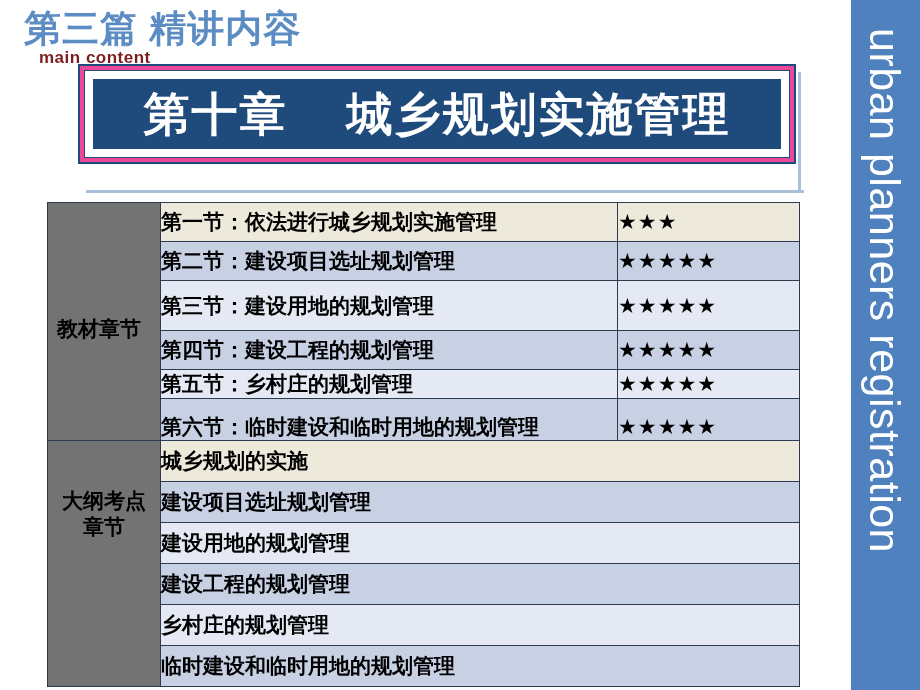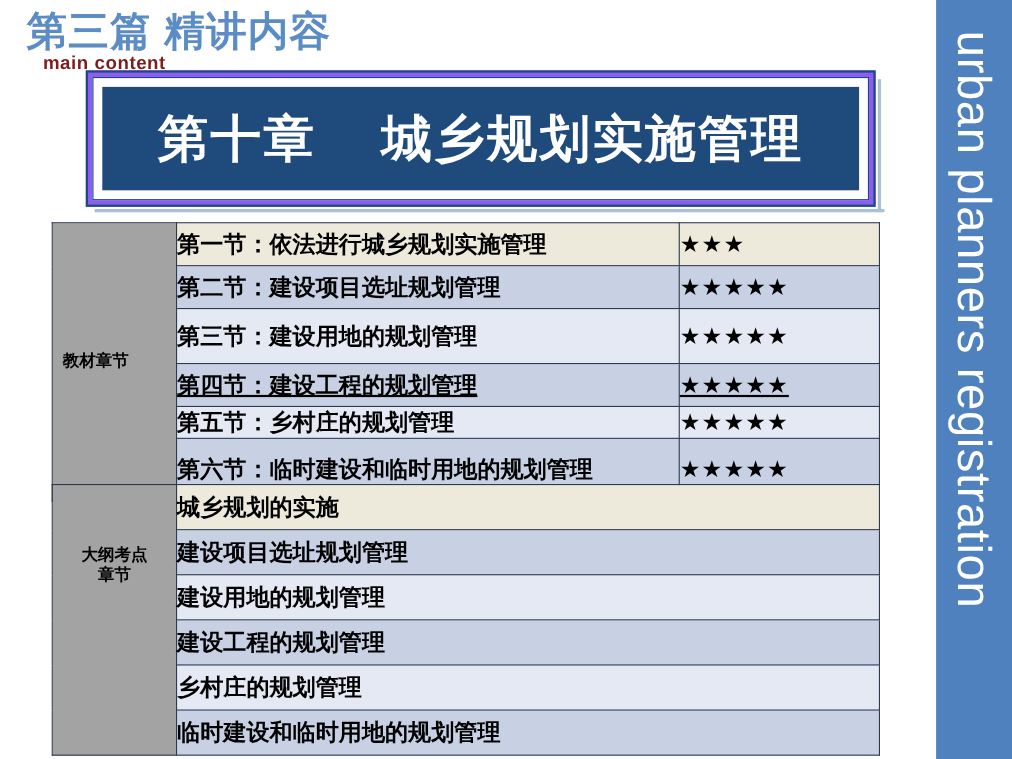--- a/index.html
+++ b/index.html
@@ -59,23 +59,23 @@
     letter-spacing: 0.5px;
     white-space: nowrap;
   }
 
   
   #chapter-banner-outer {
     position: absolute;
     left: 78px;
     top: 64px;
     width: 718px;
-    height: 124px;
+    height: 100px;
     border: 2px solid #1F4A7C;
-    background: #8b5cf6;
+    background: #ec4899;
     box-sizing: border-box;
   }
   #chapter-banner-mid {
     position: absolute;
     left: 4px;
     top: 4px;
     right: 4px;
     bottom: 4px;
     border: 1px solid #1F4A7C;
     background: #ffffff;
@@ -129,22 +129,22 @@
     border: 1px solid #2E3B4E;
     padding: 0;
     vertical-align: middle;
     font-weight: bold;
     color: #000000;
   }
   #table-top { left: 47px; top: 202px; width: 753px; }
   #table-bottom { left: 47px; top: 440px; width: 753px; }
 
   .hdr-cell {
-    background: #a3a3a3;
-    font-size: 15px;
+    background: #737373;
+    font-size: 21px;
     color: #000000;
     width: 112px;
   }
   .hdr-inner-left {
     padding-left: 9px;
     text-align: left;
     line-height: 1.15;
   }
   .hdr-inner-center {
     text-align: center;
@@ -204,21 +204,21 @@
       <td class="star-cell row-beige">★★★</td>
     </tr>
     <tr style="height: 39px;">
       <td class="sec-cell row-mid">第二节：建设项目选址规划管理</td>
       <td class="star-cell row-mid">★★★★★</td>
     </tr>
     <tr style="height: 50px;">
       <td class="sec-cell row-light">第三节：建设用地的规划管理</td>
       <td class="star-cell row-light">★★★★★</td>
     </tr>
-    <tr style="height: 39px; text-decoration: underline;">
+    <tr style="height: 39px;">
       <td class="sec-cell row-mid">第四节：建设工程的规划管理</td>
       <td class="star-cell row-mid">★★★★★</td>
     </tr>
     <tr style="height: 23px;">
       <td class="sec-cell row-light">第五节：乡村庄的规划管理</td>
       <td class="star-cell row-light">★★★★★</td>
     </tr>
     <tr style="height: 57px; padding-left: 12px;">
       <td class="sec-cell row-mid">第六节：临时建设和临时用地的规划管理</td>
       <td class="star-cell row-mid">★★★★★</td>

